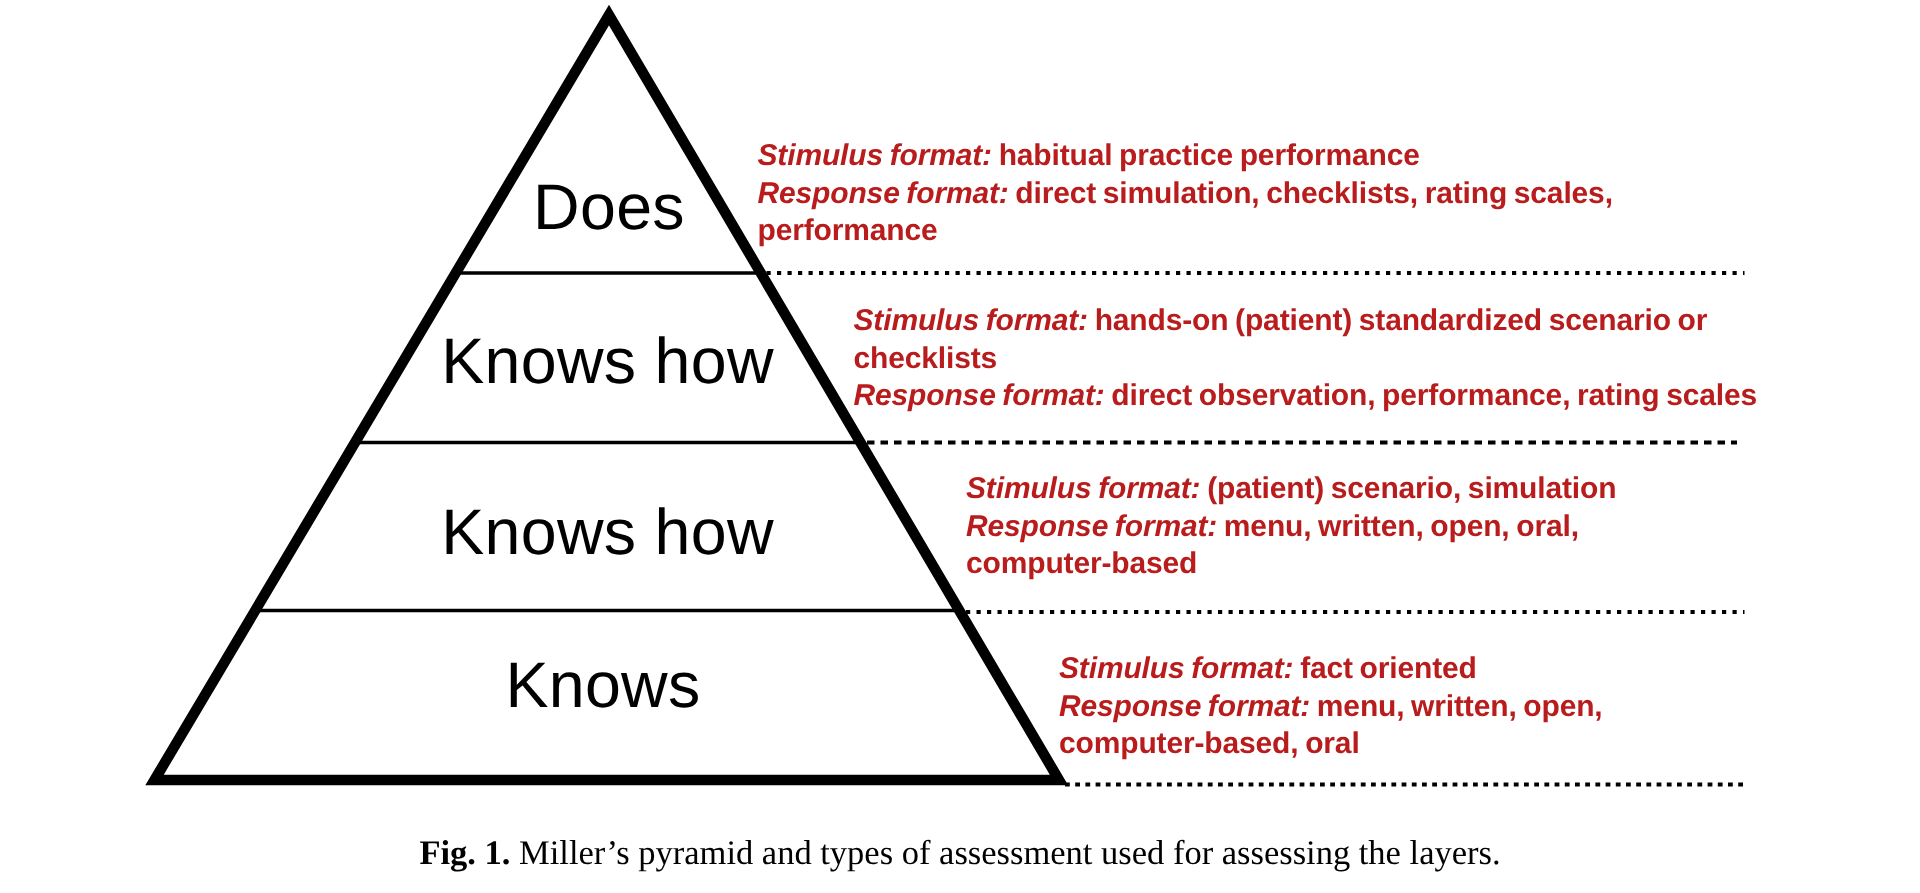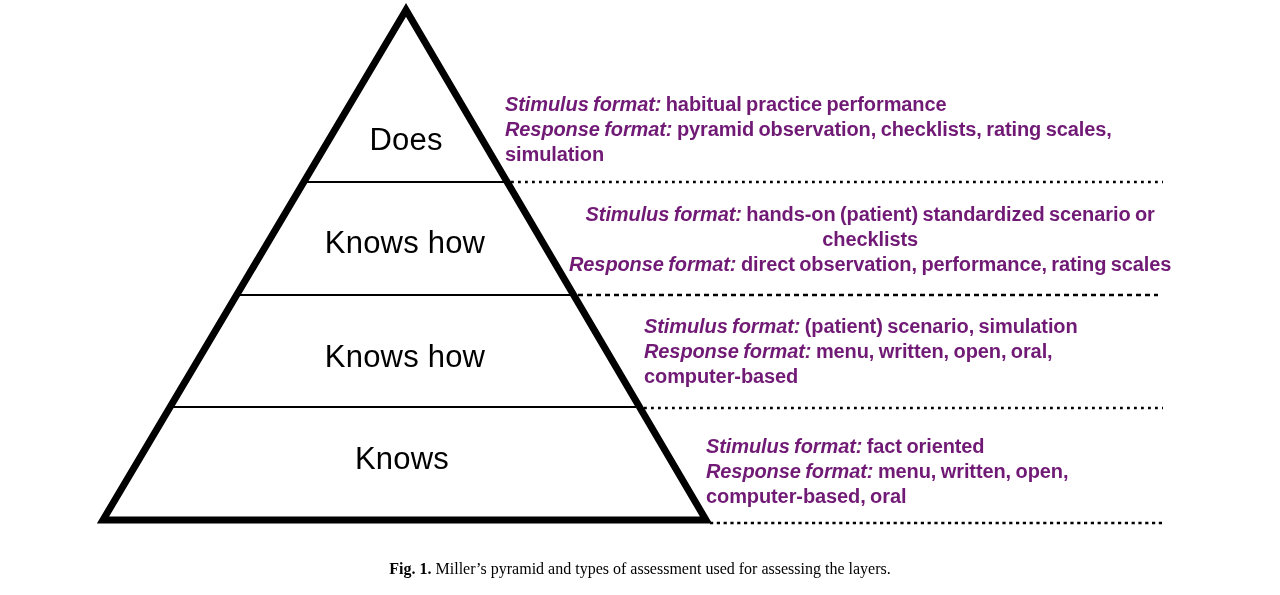--- a/index.html
+++ b/index.html
@@ -16,49 +16,49 @@
     font-family: "Liberation Sans", sans-serif;
   }
   .pyramid-svg {
     position: absolute;
     left: 0;
     top: 0;
   }
   .layer-label {
     position: absolute;
     transform: translate(-50%, -50%);
-    font-size: 31px;
+    font-size: 43px;
     line-height: 1;
     color: #000000;
     white-space: nowrap;
     letter-spacing: 0.2px;
   }
   .anno {
     position: absolute;
     font-size: 20px;
     font-weight: bold;
     line-height: 25px;
-    color: #701a75;
+    color: #b91c1c;
     letter-spacing: -0.1px;
     word-spacing: -1px;
   }
   .anno-line {
     white-space: nowrap;
   }
   .anno .lbl {
     font-style: italic;
   }
   .caption {
     position: absolute;
     left: 0;
     right: 0;
     top: 557px;
     text-align: center;
     font-family: "Liberation Serif", serif;
-    font-size: 16px;
+    font-size: 23px;
     line-height: 24px;
     color: #000000;
   }
   .caption .fig {
     font-weight: bold;
   }
 </style>
 </head>
 <body>
 
@@ -81,28 +81,28 @@
   <div class="layer-label" style="left:406px; top:139px;">Does</div>
   <div class="layer-label" style="left:405px; top:242px;">Knows how</div>
   <div class="layer-label" style="left:402px; top:458px;">Knows</div>
   <div class="layer-label" style="left:405px; top:356px;">Knows how</div>
 
   <div class="anno" style="left:505px; top:92px;">
     <div class="anno-line">
       <span class="lbl">Stimulus format:</span><span> habitual practice performance</span>
     </div>
     <div class="anno-line">
-      <span class="lbl">Response format:</span><span> pyramid observation, checklists, rating scales,</span>
+      <span class="lbl">Response format:</span><span> direct simulation, checklists, rating scales,</span>
     </div>
     <div class="anno-line">
-      <span>simulation</span>
+      <span>performance</span>
     </div>
   </div>
 
-  <div class="anno" style="left:569px; top:202px;text-align:center;">
+  <div class="anno" style="left:569px; top:202px;">
     <div class="anno-line">
       <span class="lbl">Stimulus format:</span><span> hands-on (patient) standardized scenario or</span>
     </div>
     <div class="anno-line">
       <span>checklists</span>
     </div>
     <div class="anno-line">
       <span class="lbl">Response format:</span><span> direct observation, performance, rating scales</span>
     </div>
   </div>

